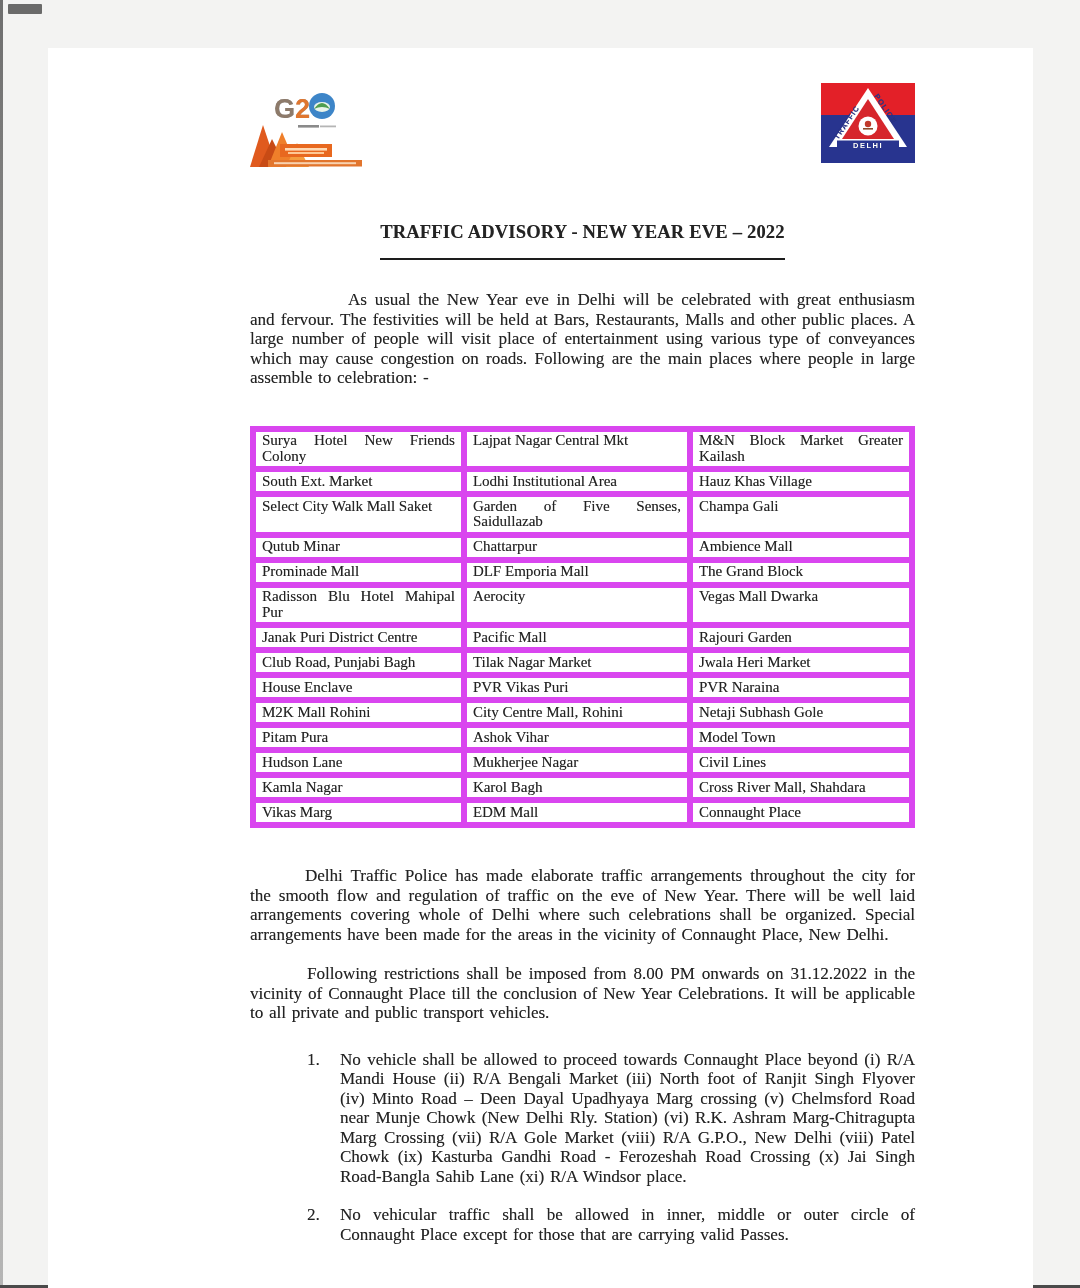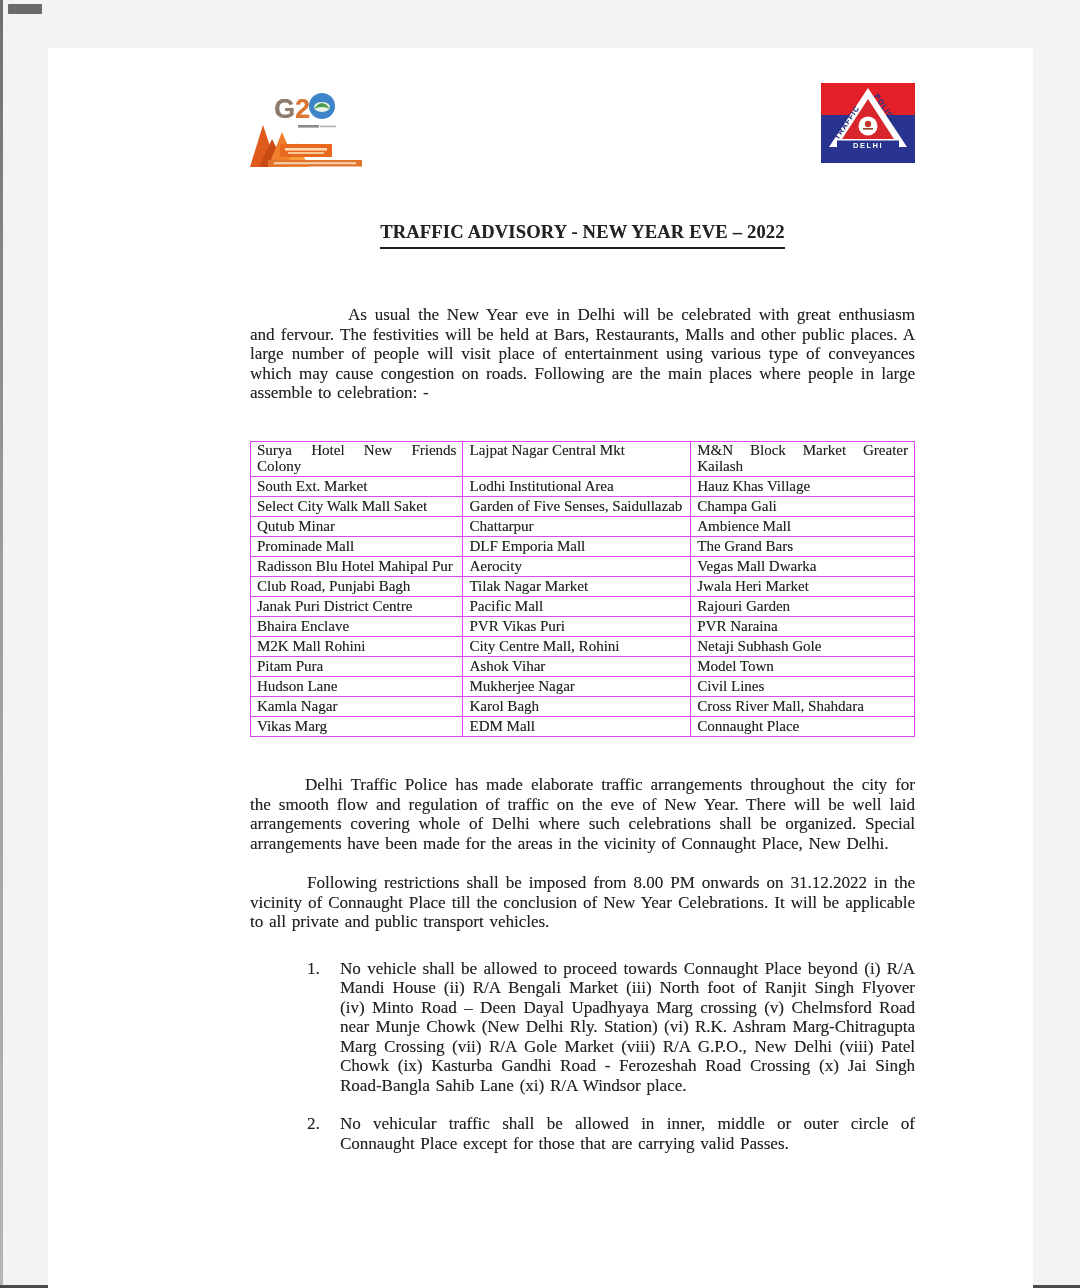--- a/index.html
+++ b/index.html
@@ -24,39 +24,39 @@
   .scan-text{ text-shadow:0.2px 0.2px 0.45px rgba(45,45,45,.45); }
 
   .logos-row{margin-top:37px;height:82px;display:flex;justify-content:space-between;align-items:flex-start;}
   .g20-logo{width:112px;height:82px;}
   .police-logo{width:94px;height:80px;margin-top:-2px;}
 
   .title-wrap{text-align:center;margin-top:55px;}
   .doc-title{
     display:inline-block;
     font-size:18.5px;font-weight:bold;letter-spacing:.2px;
-    border-bottom:2px solid #1d1d1d;padding-bottom:4px;
+    border-bottom:2px solid #1d1d1d;padding-bottom:15px;
     white-space:nowrap;
   }
 
   .para{
     font-size:17px;line-height:19.5px;
     text-align:justify;
     word-spacing:1.5px;
   }
-  .para-intro{margin-top:56px;text-indent:98px;}
+  .para-intro{margin-top:30px;text-indent:98px;}
   .para-arrangements{margin-top:38px;text-indent:55px;}
   .para-restrictions{margin-top:20px;text-indent:57px;}
 
   table.places{
     margin-top:38px;width:100%;
     border-collapse:collapse;
   }
   table.places td{
-    border:1px solid #d946ef;
+    border:6px solid #d946ef;
     font-size:15px;line-height:15.5px;
     padding:1.5px 6px 2px 6px;
     vertical-align:top;
     text-align:justify;
   }
   table.places td:nth-child(1){width:32%;}
   table.places td:nth-child(2){width:34.3%;}
   table.places td:nth-child(3){width:33.7%;}
 
   .rlist{margin-top:27px;}
@@ -139,39 +139,39 @@
           <td>Champa Gali</td>
         </tr>
         <tr>
           <td>Qutub Minar</td>
           <td>Chattarpur</td>
           <td>Ambience Mall</td>
         </tr>
         <tr>
           <td>Prominade Mall</td>
           <td>DLF Emporia Mall</td>
-          <td>The Grand Bars</td>
+          <td>The Grand Block</td>
         </tr>
         <tr>
           <td>Radisson Blu Hotel Mahipal Pur</td>
           <td>Aerocity</td>
           <td>Vegas Mall Dwarka</td>
         </tr>
         <tr>
+          <td>Janak Puri District Centre</td>
+          <td>Pacific Mall</td>
+          <td>Rajouri Garden</td>
+        </tr>
+        <tr>
           <td>Club Road, Punjabi Bagh</td>
           <td>Tilak Nagar Market</td>
           <td>Jwala Heri Market</td>
         </tr>
         <tr>
-          <td>Janak Puri District Centre</td>
-          <td>Pacific Mall</td>
-          <td>Rajouri Garden</td>
-        </tr>
-        <tr>
-          <td>Bhaira Enclave</td>
+          <td>House Enclave</td>
           <td>PVR Vikas Puri</td>
           <td>PVR Naraina</td>
         </tr>
         <tr>
           <td>M2K Mall Rohini</td>
           <td>City Centre Mall, Rohini</td>
           <td>Netaji Subhash Gole</td>
         </tr>
         <tr>
           <td>Pitam Pura</td>

